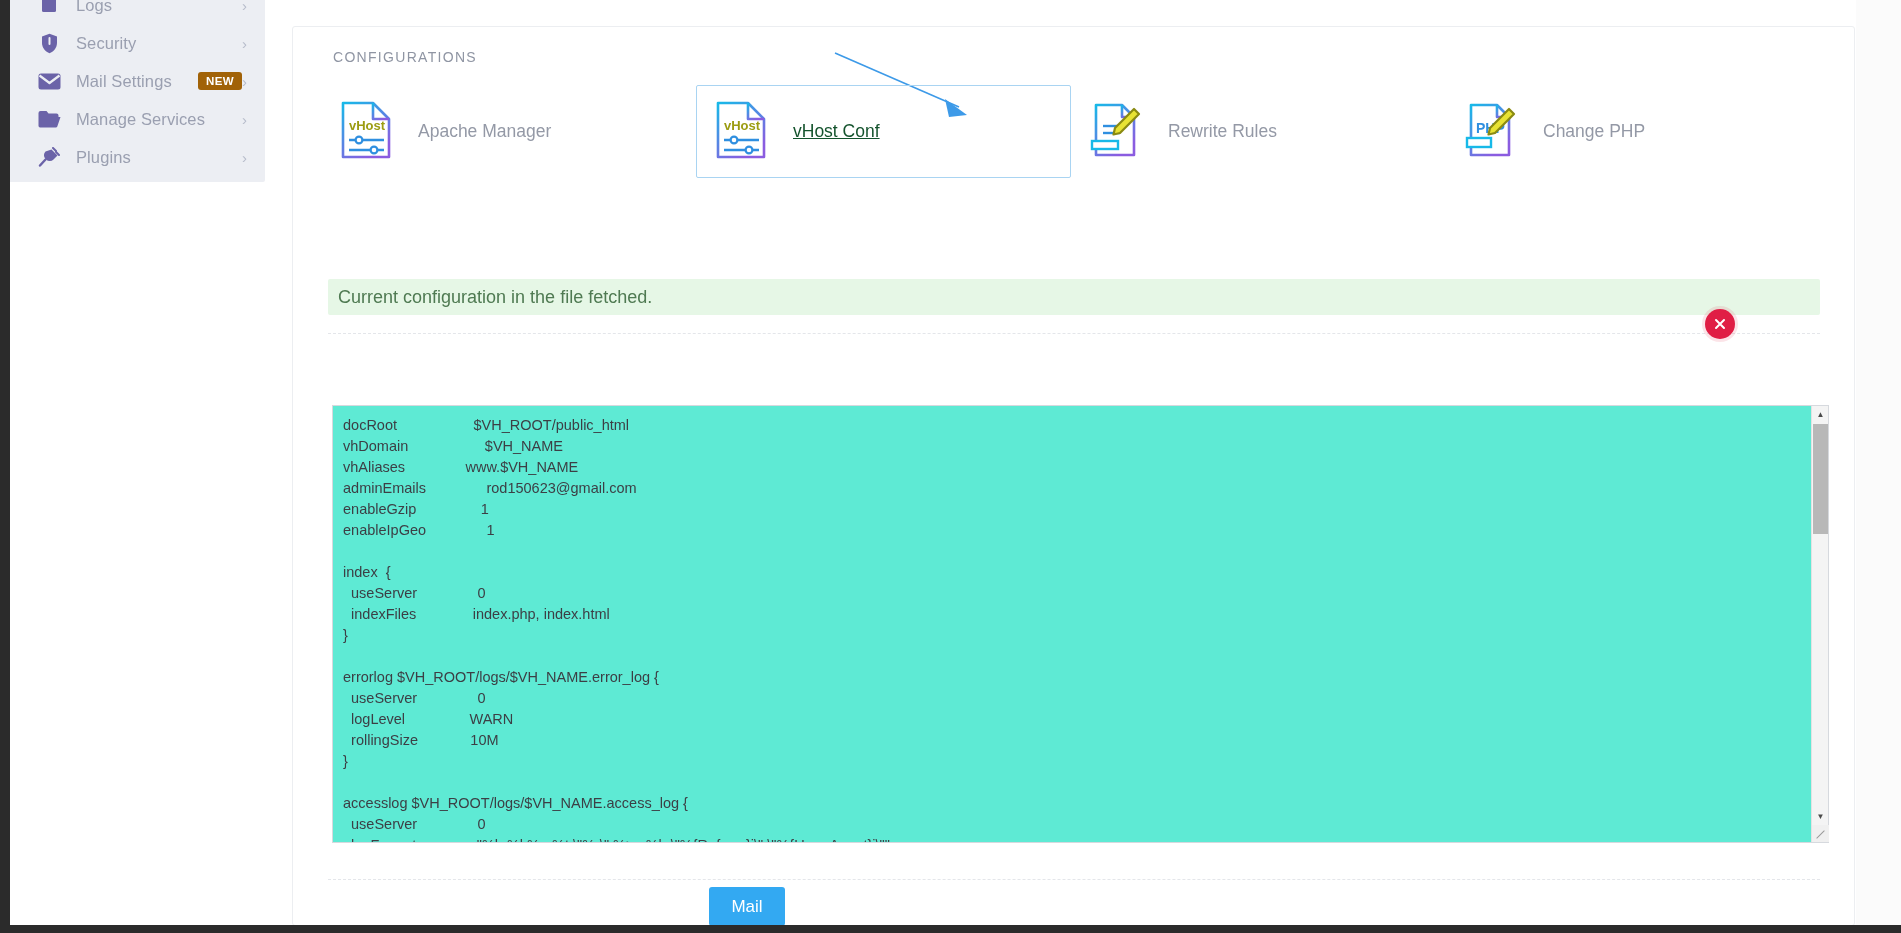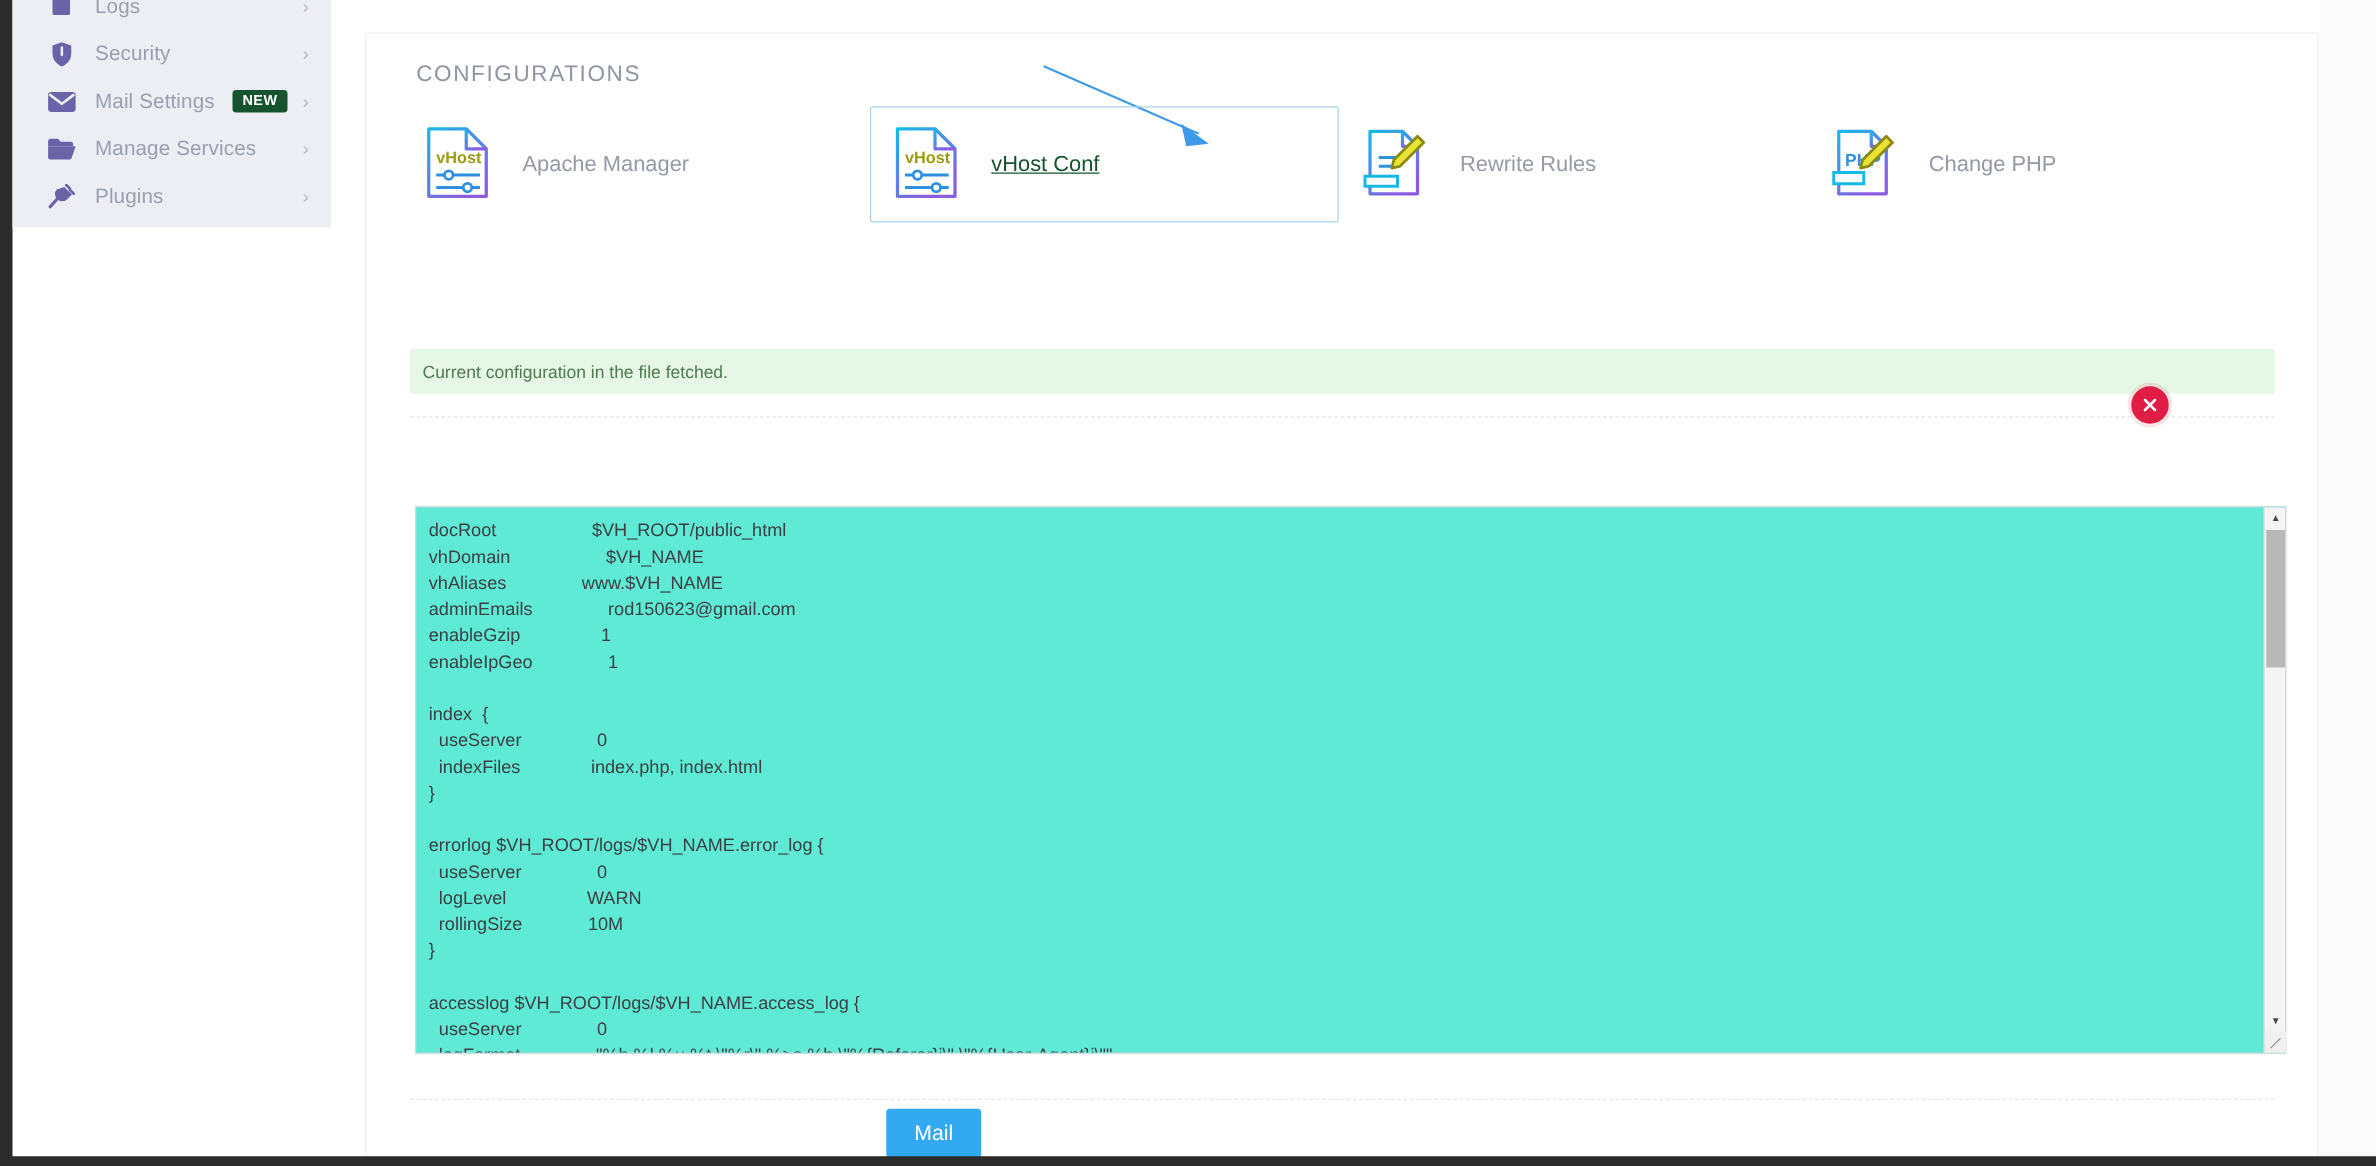--- a/index.html
+++ b/index.html
@@ -42,45 +42,44 @@
   }
   .side-icon svg { display: block; }
   .side-label {
     font-size: 16.5px;
     color: #9a9fb0;
     letter-spacing: .1px;
     white-space: nowrap;
     flex: 1 1 auto;
   }
   .badge-new {
-    background: #14532d;
+    background: #a16207;
     color: #ffffff;
     font-size: 11.5px;
     font-weight: bold;
     letter-spacing: .4px;
     padding: 3px 8px 3px 8px;
     border-radius: 3px;
-    margin-right: 12px;
   }
   .chev {
     color: #b7bccb; font-size: 15px; line-height: 1;
     flex: 0 0 auto;
   }
   
   .main-panel {
     position: absolute;
     left: 292px; top: 26px;
     width: 1563px; height: 900px;
     background: #ffffff;
     border: 1px solid #eceef1;
     border-radius: 3px;
   }
   .section-title {
     position: absolute; left: 40px; top: 22px;
-    font-size: 18px; color: #8f95a3; letter-spacing: 1.3px;
+    font-size: 14px; color: #8f95a3; letter-spacing: 1.3px;
   }
   
   .cards {
     position: absolute; left: 28px; top: 58px;
     width: 1500px;
     display: flex; flex-wrap: wrap;
   }
   .card {
     width: 375px; height: 93px;
     display: flex; align-items: center;
@@ -108,21 +107,21 @@
   }
   
   .alert-success {
     position: absolute; left: 35px; top: 252px;
     width: 1492px; height: 36px;
     background: #e6f7e6;
     display: flex; align-items: center;
     padding-left: 10px;
     border-radius: 2px;
   }
-  .alert-success span { font-size: 14px; color: #4f7a52; }
+  .alert-success span { font-size: 18px; color: #4f7a52; }
   
   .dashed {
     position: absolute; left: 35px; width: 1492px; height: 0;
     border-top: 1px dashed #e4e6ea;
   }
   
   .close-btn {
     position: absolute; left: 1704px; top: 361px;
     width: 30px; height: 30px; border-radius: 50%;
     background: #e01e45;

